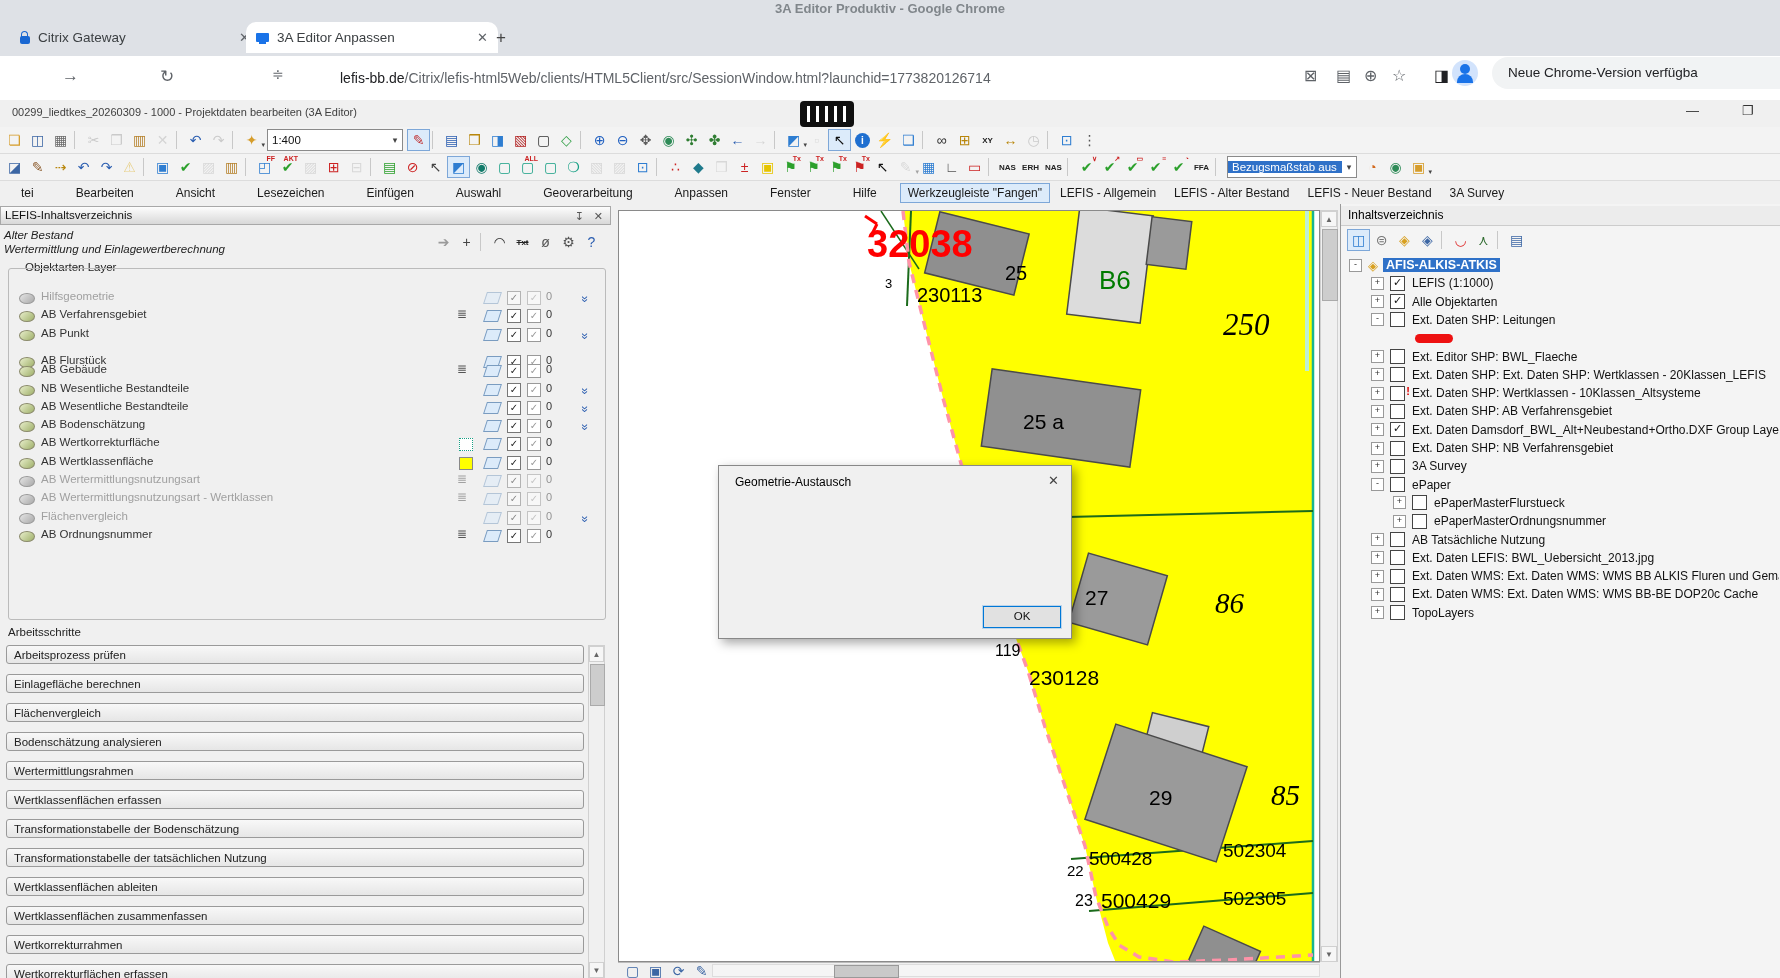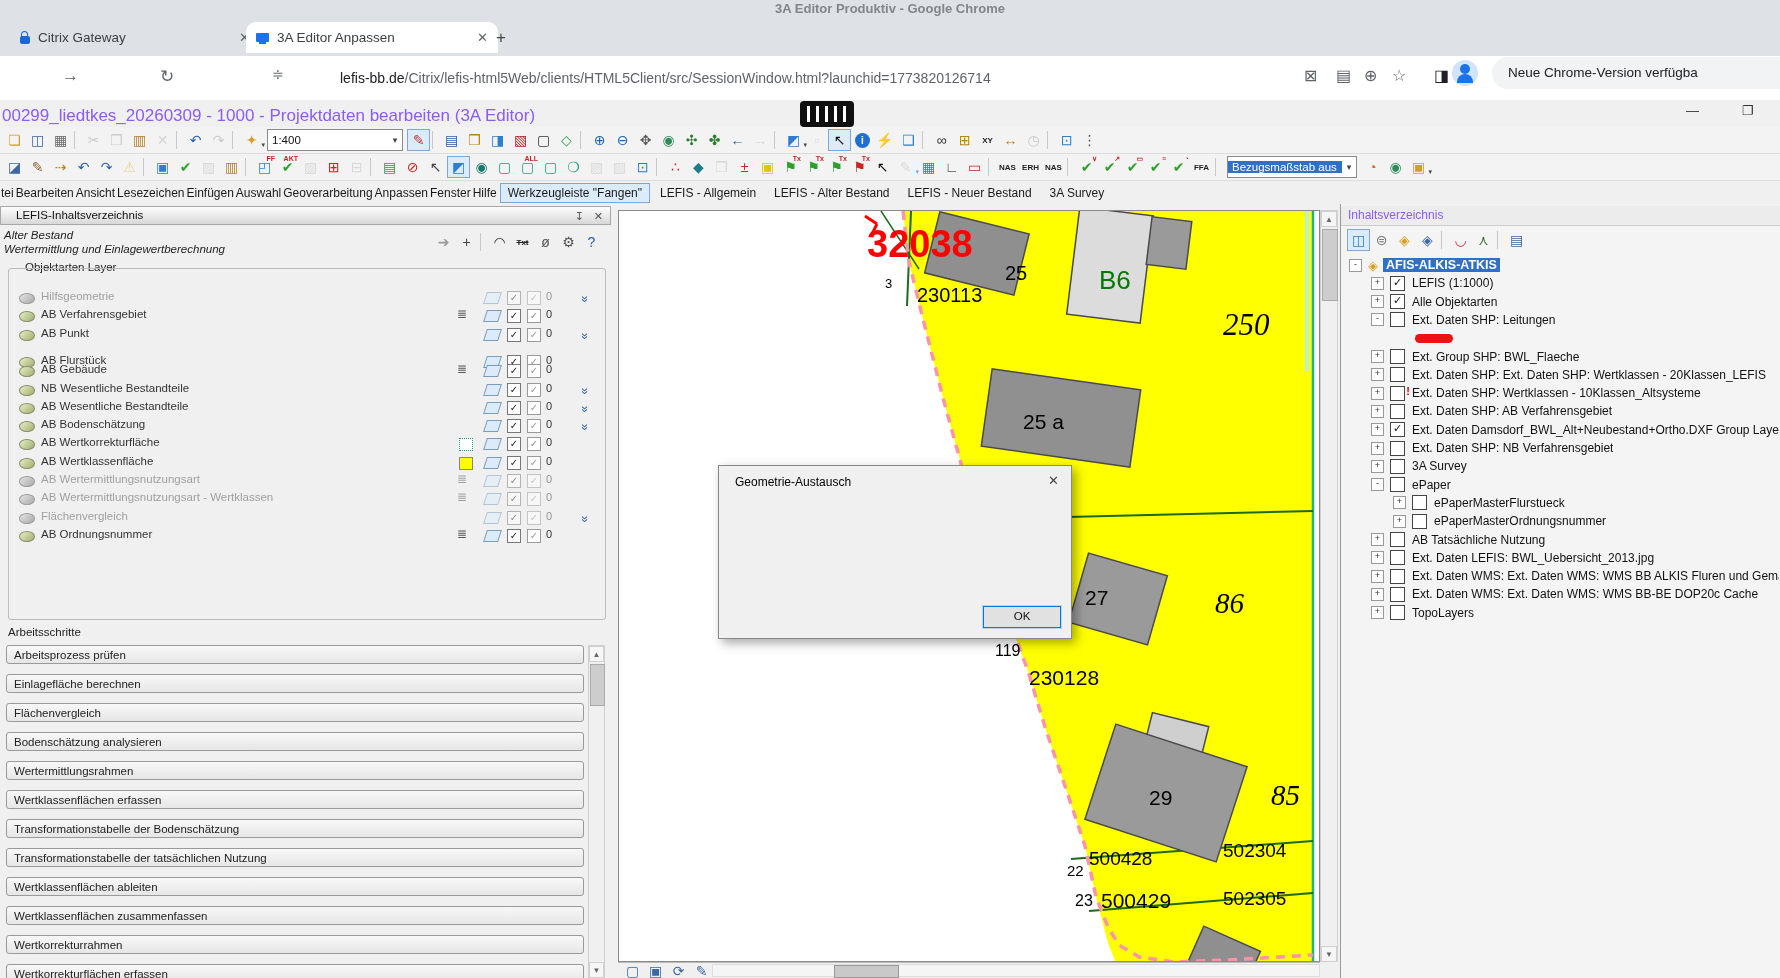--- a/index.html
+++ b/index.html
@@ -20,43 +20,43 @@
   .urlrow{position:absolute;left:0;top:56px;width:1780px;height:44px;background:#fff;display:flex;align-items:center;}
   .navic{position:absolute;top:66px;font-size:17px;color:#5f6368;}
   .urltext{position:absolute;left:340px;top:70px;font-size:14px;color:#5f6368;white-space:nowrap;}
   .urltext b{color:#202124;font-weight:normal;}
   .rurlic{position:absolute;top:66px;font-size:16px;color:#5f6368;}
   .avatar{position:absolute;left:1452px;top:60px;width:26px;height:26px;border-radius:50%;background:#d2e3fc;}
   .avatar i{position:absolute;left:8px;top:4px;width:10px;height:10px;border-radius:50%;background:#1a73e8;}
   .avatar b{position:absolute;left:5px;top:14px;width:16px;height:9px;border-radius:8px 8px 0 0;background:#1a73e8;}
   .updatepill{position:absolute;left:1492px;top:57px;width:300px;height:32px;border-radius:16px;background:#f1f3f4;color:#202124;font-size:13.5px;line-height:32px;padding-left:16px;}
   
-  .apptitle{position:absolute;left:2px;top:106px;font-size:17px;color:#8b5cf6;}
+  .apptitle{position:absolute;left:12px;top:106px;font-size:11px;color:#404040;}
   .winbtn{position:absolute;top:103px;font-size:13px;color:#333;}
   .tbar{position:absolute;left:0;width:1780px;height:27px;background:#f3f3f3;border-bottom:1px solid #dcdcdc;display:flex;align-items:center;padding-left:3px;box-sizing:border-box;}
   .tbi{width:21px;height:20px;display:inline-flex;align-items:center;justify-content:center;font-size:14px;flex:0 0 auto;position:relative;border:1px solid transparent;}
   .tbi.box{border:1px solid #7da7d8;background:#dcebfa;}
   .tbi.dim{opacity:.45;}
   .tbi.round span{background:#1f6fd0;color:#fff;border-radius:50%;width:15px;height:15px;font-size:10px;display:inline-flex;align-items:center;justify-content:center;font-weight:bold;}
   .tbi .ovl{position:absolute;top:-2px;right:0;font-size:7px;color:#c22;font-weight:bold;}
   .tbi .dd{position:absolute;right:-3px;bottom:1px;font-size:7px;color:#444;}
   .tbi.txtic{font-size:8px;font-weight:bold;color:#222;letter-spacing:0;}
   .sep{width:5px;height:18px;border-left:1px solid #c8c8c8;margin:0 2px;flex:0 0 auto;}
   .combo{height:20px;background:#fff;border:1px solid #8a8a8a;display:inline-flex;align-items:center;font-size:11.5px;color:#111;margin:0 4px;flex:0 0 auto;position:relative;}
   .combo .cv{padding:0 4px;white-space:nowrap;overflow:hidden;flex:1;}
   .combo .ca{width:14px;text-align:center;color:#444;font-size:9px;}
   .combo.sel .cv{background:#2f71c8;color:#fff;}
   .stripes{position:absolute;left:800px;top:101px;width:54px;height:26px;background:#0f0f0f;border-radius:4px;z-index:40;}
   .stripes i{display:block;margin:5px 7px;height:16px;background:repeating-linear-gradient(90deg,#fff 0 3px,#0f0f0f 3px 9px);}
   .menubar{position:absolute;left:0;top:181px;width:1780px;height:23px;background:#f0f0f0;display:flex;align-items:center;font-size:12px;color:#1a1a1a;}
-  .mitem{padding:2px 1px;white-space:nowrap;}
+  .mitem{padding:2px 21px;white-space:nowrap;}
   .mtab{padding:2px 7px;white-space:nowrap;margin-left:2px;border:1px solid transparent;}
   .mtab.on{border:1px solid #7da7d8;background:#dcebfa;}
   
-  .lp-head{position:absolute;left:0;top:206px;width:611px;height:19px;background:linear-gradient(#fdfdfd,#d8d8d8);border:1px solid #a8a8a8;box-sizing:border-box;font-size:11.5px;color:#111;line-height:17px;padding-left:15px;}
+  .lp-head{position:absolute;left:0;top:206px;width:611px;height:19px;background:linear-gradient(#fdfdfd,#d8d8d8);border:1px solid #a8a8a8;box-sizing:border-box;font-size:11.5px;color:#111;line-height:17px;padding-left:4px;}
   .lp-sub{position:absolute;left:4px;font-size:11.5px;color:#222;white-space:nowrap;font-style:italic;}
   .lp-tools{position:absolute;left:432px;top:231px;display:flex;align-items:center;}
   .groupbox{position:absolute;left:8px;top:268px;width:596px;height:350px;border:1px solid #bbb;border-radius:3px;}
   .grouplabel{position:absolute;left:20px;top:261px;background:#f0f0f0;padding:0 5px;font-size:11.5px;color:#222;}
   .lrow{position:absolute;left:6px;width:584px;height:17px;}
   .leaf{position:absolute;left:4px;top:4px;width:14px;height:9px;border-radius:50%;background:linear-gradient(135deg,#e8eecb,#9fb06a);border:1px solid #8a8a6a;}
   .leaf.gray{background:linear-gradient(135deg,#e5e5e5,#a9a9a9);border-color:#999;}
   .lname{position:absolute;left:26px;top:1px;font-size:11.5px;color:#333;white-space:nowrap;}
   .lname.dis{color:#a0a0a0;}
   .llist{position:absolute;left:442px;top:0px;font-size:12px;color:#555;}
@@ -83,21 +83,21 @@
   .htrack{position:absolute;left:712px;top:964px;width:608px;height:13px;background:#f5f5f5;border:1px solid #ddd;box-sizing:border-box;}
   .hthumb{position:absolute;left:834px;top:965px;width:63px;height:11px;background:#c9c9c9;border:1px solid #999;}
   
   .dialog{position:absolute;left:718px;top:465px;width:352px;height:172px;background:#f0f0f0;border:1px solid #888;box-shadow:4px 4px 10px rgba(0,0,0,.35);z-index:50;}
   .dtitle{position:absolute;left:16px;top:9px;font-size:12px;color:#000;}
   .dclose{position:absolute;right:12px;top:7px;font-size:13px;color:#444;}
   .dbody{position:absolute;left:16px;top:50px;font-size:12px;color:#000;line-height:14.6px;}
   .okbtn{position:absolute;left:264px;top:140px;width:76px;height:20px;background:#e1e1e1;border:1px solid #0078d7;font-size:11.5px;color:#111;text-align:center;line-height:19px;box-shadow:0 0 0 1px #bcd4ea;}
   
   .rp{position:absolute;left:1340px;top:204px;width:440px;height:774px;background:#f4f4f4;border-left:1px solid #999;}
-  .rp-head{position:absolute;left:0;top:2px;width:440px;height:20px;background:#ececec;border-bottom:1px solid #ccc;font-size:12px;color:#8b5cf6;line-height:19px;padding-left:7px;box-sizing:border-box;}
+  .rp-head{position:absolute;left:0;top:2px;width:440px;height:20px;background:#ececec;border-bottom:1px solid #ccc;font-size:12px;color:#000000;line-height:19px;padding-left:7px;box-sizing:border-box;}
   .rp-tools{position:absolute;left:6px;top:25px;display:flex;align-items:center;}
   .trow{position:absolute;height:18px;display:flex;align-items:center;font-size:12px;color:#111;white-space:nowrap;}
   .texp{width:11px;height:11px;border:1px solid #999;background:#fff;font-size:9px;line-height:9px;text-align:center;color:#333;margin-right:6px;flex:0 0 auto;}
   .tcb{width:13px;height:13px;border:1.5px solid #444;background:#fff;font-size:11px;line-height:11px;text-align:center;color:#111;margin-right:7px;flex:0 0 auto;position:relative;}
   .tcb .bang{position:absolute;right:-6px;top:-1px;color:#d00;font-weight:bold;font-size:11px;}
   .tlab{overflow:hidden;}
   .tlab.selhl{background:#2f71c8;color:#fff;font-weight:bold;font-size:12.5px;padding:0 3px;}
   .ticon{color:#d8a020;font-size:13px;margin-right:5px;}
   .redline{width:38px;height:9px;background:#ee1111;border-radius:5px;}
 </style>
@@ -553,21 +553,21 @@
           <span class="texp">-</span>
           <span class="tcb"></span>
           <span class="tlab">Ext. Daten SHP: Leitungen</span>
         </div>
         <div class="trow" style="top: 125.2px; left: 52px; width: 386px;">
           <span class="redline" style="margin-left: 22px;"></span>
         </div>
         <div class="trow" style="top: 143.5px; left: 30px; width: 408px;">
           <span class="texp">+</span>
           <span class="tcb"></span>
-          <span class="tlab">Ext. Group SHP: BWL_Flaeche</span>
+          <span class="tlab">Ext. Editor SHP: BWL_Flaeche</span>
         </div>
         <div class="trow" style="top: 161.8px; left: 30px; width: 408px;">
           <span class="texp">+</span>
           <span class="tcb"></span>
           <span class="tlab">Ext. Daten SHP: Ext. Daten SHP: Wertklassen - 20Klassen_LEFIS</span>
         </div>
         <div class="trow" style="top: 180.1px; left: 30px; width: 408px;">
           <span class="texp">+</span>
           <span class="tcb">
             <span class="bang">!</span>

